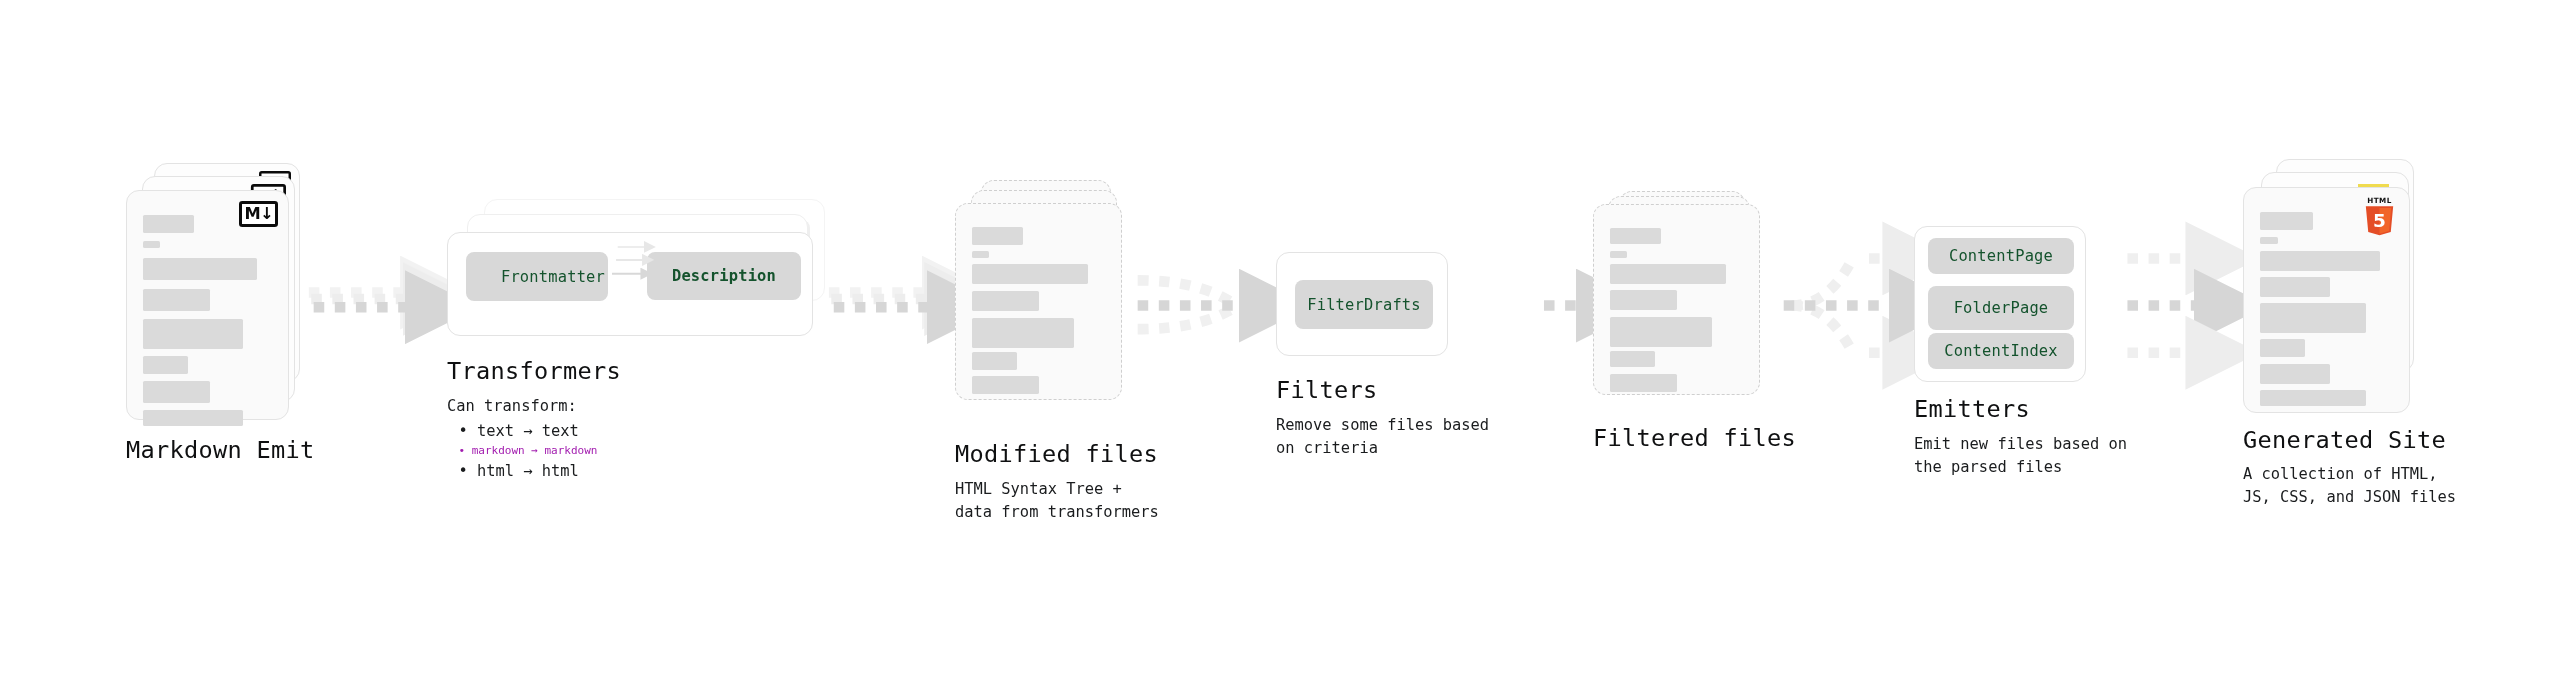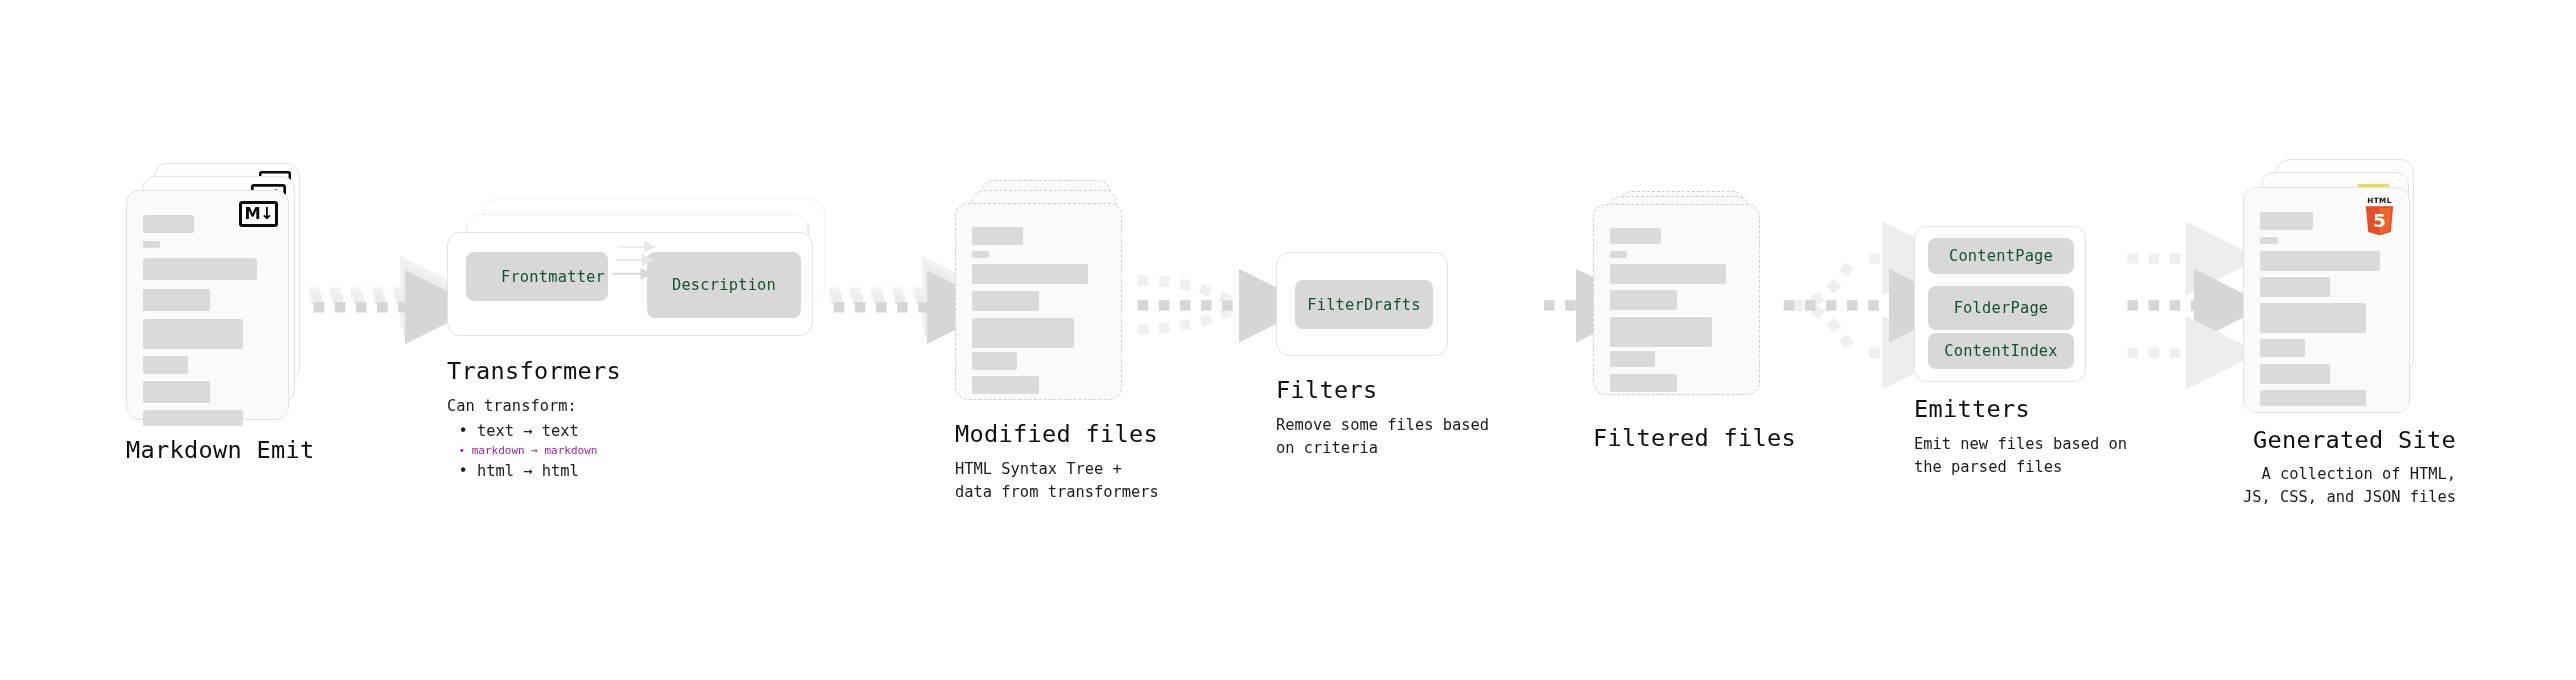--- a/index.html
+++ b/index.html
@@ -167,21 +167,21 @@
         <div class="pill ghost2" style="left:175px; top:19.5px; width:150px; height:49px;"></div>
       </div>
 
       <div class="panel ghost1" style="left:20.3px; top:14.6px; width:341px; height:106px;">
         <div class="pill ghost1" style="left:14.6px; top:19.5px; width:126px; height:50px;"></div>
         <div class="pill ghost1" style="left:175px; top:19.5px; width:150px; height:50px;"></div>
       </div>
 
       <div class="panel" style="left:0px; top:32.5px; width:366px; height:104px;">
         <div class="pill" style="left:18px; top:19.5px; width:142px; height:49px;padding-left:32px;">Frontmatter</div>
-        <div class="pill" style="left:199px; top:19.5px; width:154px; height:66px;">Description</div>
+        <div class="pill" style="left:199px; top:19.5px; width:154px; height:48px;font-weight:bold;">Description</div>
       </div>
 
       <svg style="position:absolute; left:0; top:0; width:382px; height:134px;" viewBox="0 0 470 165" width="382" height="134">
         <defs>
           <marker id="tiny-a" markerWidth="6" markerHeight="6" refX="4" refY="3" orient="auto">
             <path d="M0,0 L6,3 L0,6 z" fill="#e7e7e7"></path>
           </marker>
           <marker id="tiny-b" markerWidth="6" markerHeight="6" refX="4" refY="3" orient="auto">
             <path d="M0,0 L6,3 L0,6 z" fill="#d8d8d8"></path>
           </marker>
@@ -217,21 +217,21 @@
       <div class="card dashed" style="left:0px;  top:23px; width:167px; height:197px;">
         <div class="skel" style="left:16.3px; top:23px;  width:51px;  height:18px;"></div>
         <div class="skel" style="left:16.3px; top:47px;  width:17px;  height:6.5px;"></div>
         <div class="skel" style="left:16.3px; top:60px;  width:116px; height:20.3px;"></div>
         <div class="skel" style="left:16.3px; top:87px; width:67px;  height:20.3px;"></div>
         <div class="skel" style="left:16.3px; top:114px; width:102px; height:30px;"></div>
         <div class="skel" style="left:16.3px; top:148px; width:45px;  height:18px;"></div>
         <div class="skel" style="left:16.3px; top:172px; width:67px;  height:18px;"></div>
       </div>
     </div>
-    <div class="stage-title" style="margin-top:4px;">Modified files</div>
+    <div class="stage-title" style="margin-top:24px;">Modified files</div>
     <div class="stage-sub">HTML Syntax Tree +
 data from transformers</div>
   </div>
 
   <div class="stage" style="left:1276px; top:252px;">
     <div style="position:relative; width:179px; height:106px;">
       <div class="panel" style="left:0; top:0; width:172px; height:104px;">
         <div class="pill" style="left:18px; top:27px; width:138px; height:49px;">FilterDrafts</div>
       </div>
     </div>
@@ -263,21 +263,21 @@
         <div class="pill" style="left:13px; top:11.4px;  width:146px; height:36px;">ContentPage</div>
         <div class="pill" style="left:13px; top:59px;  width:146px; height:44px;">FolderPage</div>
         <div class="pill" style="left:13px; top:106px; width:146px; height:36px;">ContentIndex</div>
       </div>
     </div>
     <div class="stage-title" style="margin-top:11.4px;">Emitters</div>
     <div class="stage-sub">Emit new files based on
 the parsed files</div>
   </div>
 
-  <div class="stage" style="left:2243px; top:159px;text-align:right;">
+  <div class="stage" style="left:2243px; top:159px;">
     <div class="stack" style="width:203px; height:260px;">
 
       <div class="card back2" style="left:32.5px; top:0px; width:138px; height:213px;">
         <svg class="css-badge" style="right:18px; top:13px;" viewBox="0 0 32 12">
           <rect x="0" y="6" width="32" height="6" fill="#264de4"></rect>
           <text x="16" y="6" font-size="6" font-family="DejaVu Sans, sans-serif" font-weight="700" fill="#111" text-anchor="middle">CSS</text>
         </svg>
       </div>
 
       <div class="card back1" style="left:18px; top:13px; width:148px; height:216px;">

